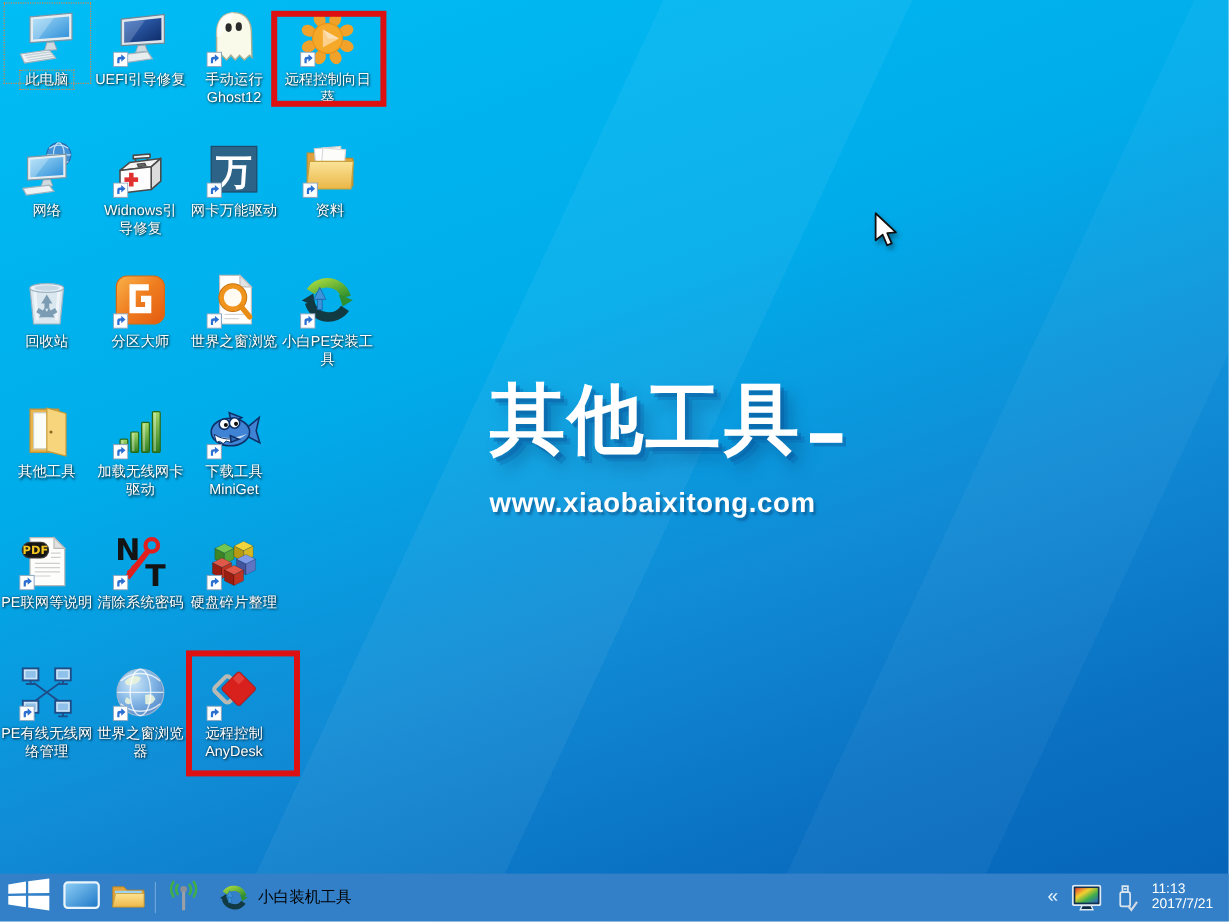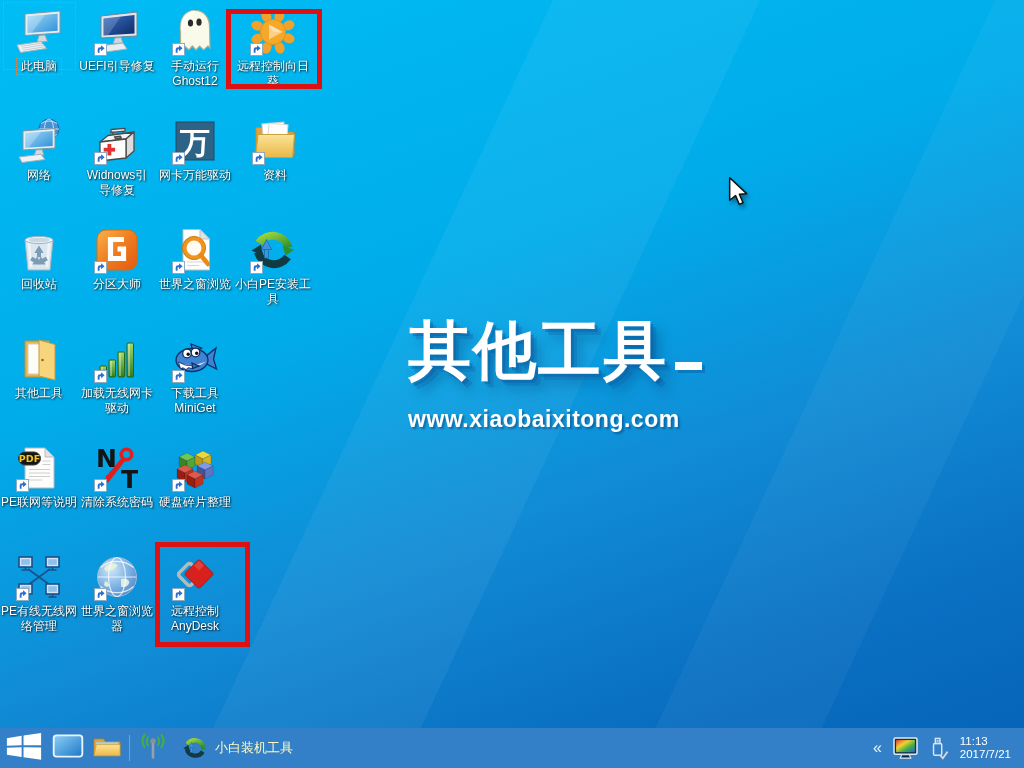--- a/index.html
+++ b/index.html
@@ -34,21 +34,21 @@
   #taskbar{position:absolute;left:0;bottom:0;width:1024px;height:40px;background:#3380c8;
     display:flex;align-items:center;}
   .tb-btn{height:40px;display:flex;align-items:center;justify-content:center;}
   .tb-start{width:48px;}
   .tb-desk{width:40px;}
   .tb-exp{width:38px;}
   .tb-sep{width:1px;height:26px;background:#6aa4d9;margin-left:3px;}
   .tb-wifi{width:38px;margin-left:4px;}
   .tb-app{margin-left:4px;display:flex;align-items:center;height:40px;padding:0 6px;}
   .tb-app .app-ic svg{width:26px;height:26px;display:block;}
-  .tb-app-label{margin-left:7px;color:#fef9c3;font-size:13px;}
+  .tb-app-label{margin-left:7px;color:#000000;font-size:13px;}
   .tray{margin-left:auto;display:flex;align-items:center;gap:11px;padding-right:13px;}
   .tray-chevron{color:#eaf3fb;font-size:16px;line-height:16px;cursor:default;}
   .tray-ic svg{display:block;}
   .tray-clock{color:#fff;font-size:11.5px;line-height:13px;white-space:nowrap;}
   .cursor{position:absolute;pointer-events:none;filter:drop-shadow(2px 3px 2px rgba(0,0,0,.35));}
 </style>
 </head>
 <body>
 
 <div id="screen">

